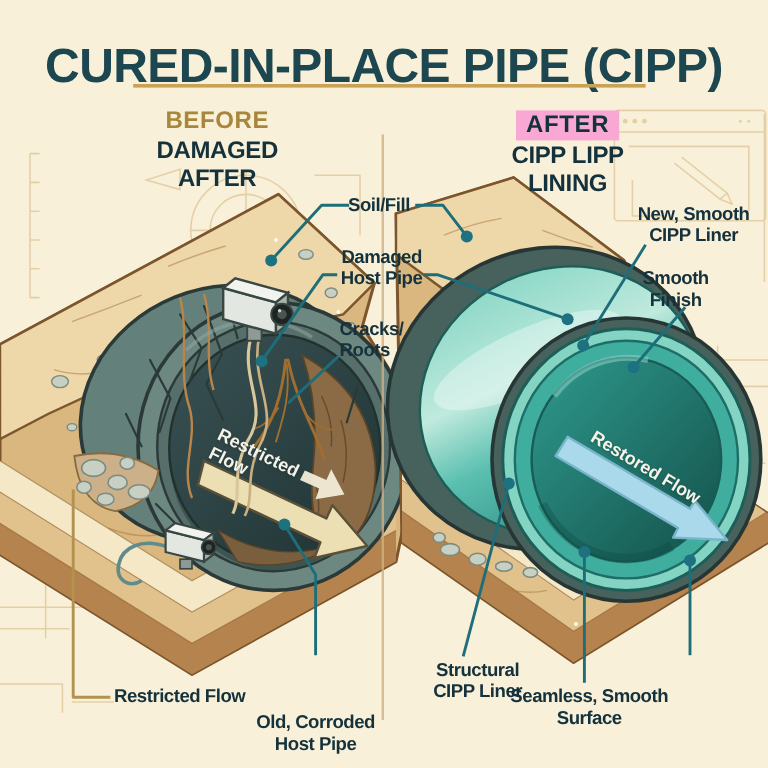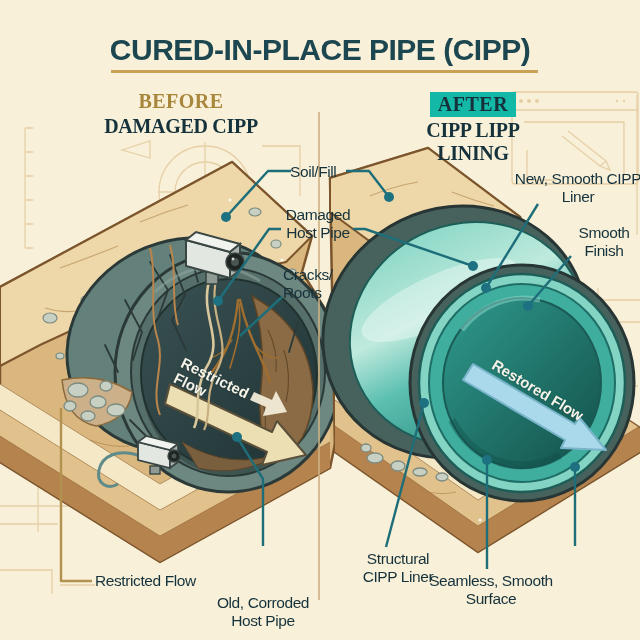--- a/index.html
+++ b/index.html
@@ -1,28 +1,28 @@
 <!DOCTYPE html>
 <html><head>
 <meta charset="utf-8">
 <style>
   html,body{margin:0;padding:0;background:#f8f0d8;}
   #stage{position:relative;width:640px;height:640px;overflow:hidden;background:#f8f0d8;
          font-family:"Liberation Sans",sans-serif;}
   #scene{position:absolute;left:0;top:0;}
   .title{position:absolute;left:0;top:33px;width:640px;text-align:center;
-         font-size:30px;font-weight:700;letter-spacing:-0.5px;color:#1c4650;}
+         font-size:40px;font-weight:700;letter-spacing:-0.5px;color:#1c4650;}
   .title-underline{position:absolute;left:111px;top:70px;width:427px;height:3px;background:#c9a255;}
-  .hdr{position:absolute;text-align:center;font-family:Liberation Serif, serif;}
+  .hdr{position:absolute;text-align:center;}
   .hdr-before{left:101px;top:90px;width:160px;}
   .hdr-after{left:393px;top:92px;width:160px;}
   .tag{font-size:20px;font-weight:700;letter-spacing:.5px;color:#a8873c;}
-  .tag-after{display:inline-block;color:#15323c;background:#14b8a6;padding:1px 8px;}
+  .tag-after{display:inline-block;color:#15323c;background:#f9a8d4;padding:1px 8px;}
   .subtitle{font-size:20px;font-weight:700;letter-spacing:-0.3px;color:#15323c;margin-top:2px;}
-  .label{position:absolute;font-size:15.5px;font-weight:400;letter-spacing:-0.4px;
+  .label{position:absolute;font-size:15.5px;font-weight:700;letter-spacing:-0.4px;
          line-height:1.13;color:#15323c;text-align:center;}
   .label-left{text-align:left;}
   .nowrap{white-space:nowrap;}
   .flow-text{position:absolute;font-size:15px;font-weight:700;color:#f6f3e8;
              transform-origin:0 0;line-height:1.15;text-shadow:0 1px 2px rgba(20,40,40,.35);}
   .divider{position:absolute;left:318px;top:112px;width:2px;height:488px;background:#cdb083;opacity:.8;}
 </style>
 </head>
 <body>
 
@@ -310,34 +310,34 @@
     </g>
   </svg>
 
   <div class="divider"></div>
 
   <div class="title">CURED-IN-PLACE PIPE (CIPP)</div>
   <div class="title-underline"></div>
 
   <div class="hdr hdr-before">
     <div class="tag">BEFORE</div>
-    <div class="subtitle">DAMAGED CIPP</div>
+    <div class="subtitle">DAMAGED AFTER</div>
   </div>
 
   <div class="hdr hdr-after">
     <div><span class="tag tag-after">AFTER</span></div>
     <div class="subtitle">CIPP LIPP LINING</div>
   </div>
 
   <div class="label nowrap" style="left:290px;top:163px;">Soil/Fill</div>
   <div class="label label-left" style="left:283px;top:266px;width:64px;">Cracks/ Roots</div>
   <div class="label" style="left:277px;top:206px;width:82px;">Damaged Host Pipe</div>
 
   <div class="label" style="left:513px;top:170px;width:130px;">New, Smooth CIPP Liner</div>
-  <div class="label" style="left:569px;top:224px;width:70px;">Smooth Finish</div>
+  <div class="label" style="left:528px;top:224px;width:70px;">Smooth Finish</div>
 
   <div class="label nowrap" style="left:95px;top:572px;">Restricted Flow</div>
   <div class="label" style="left:202px;top:550px;width:122px;margin-top:44px;">Old, Corroded Host Pipe</div>
   <div class="label" style="left:352px;top:550px;width:92px;">Structural CIPP Liner</div>
   <div class="label" style="left:420px;top:572px;width:142px;">Seamless, Smooth Surface</div>
 
   <div class="flow-text" style="left:186px;top:354px;width:98px;transform:rotate(26deg);">Restricted Flow</div>
   <div class="flow-text nowrap" style="left:498px;top:356px;transform:rotate(31deg);">Restored Flow</div>
 
 </div>

